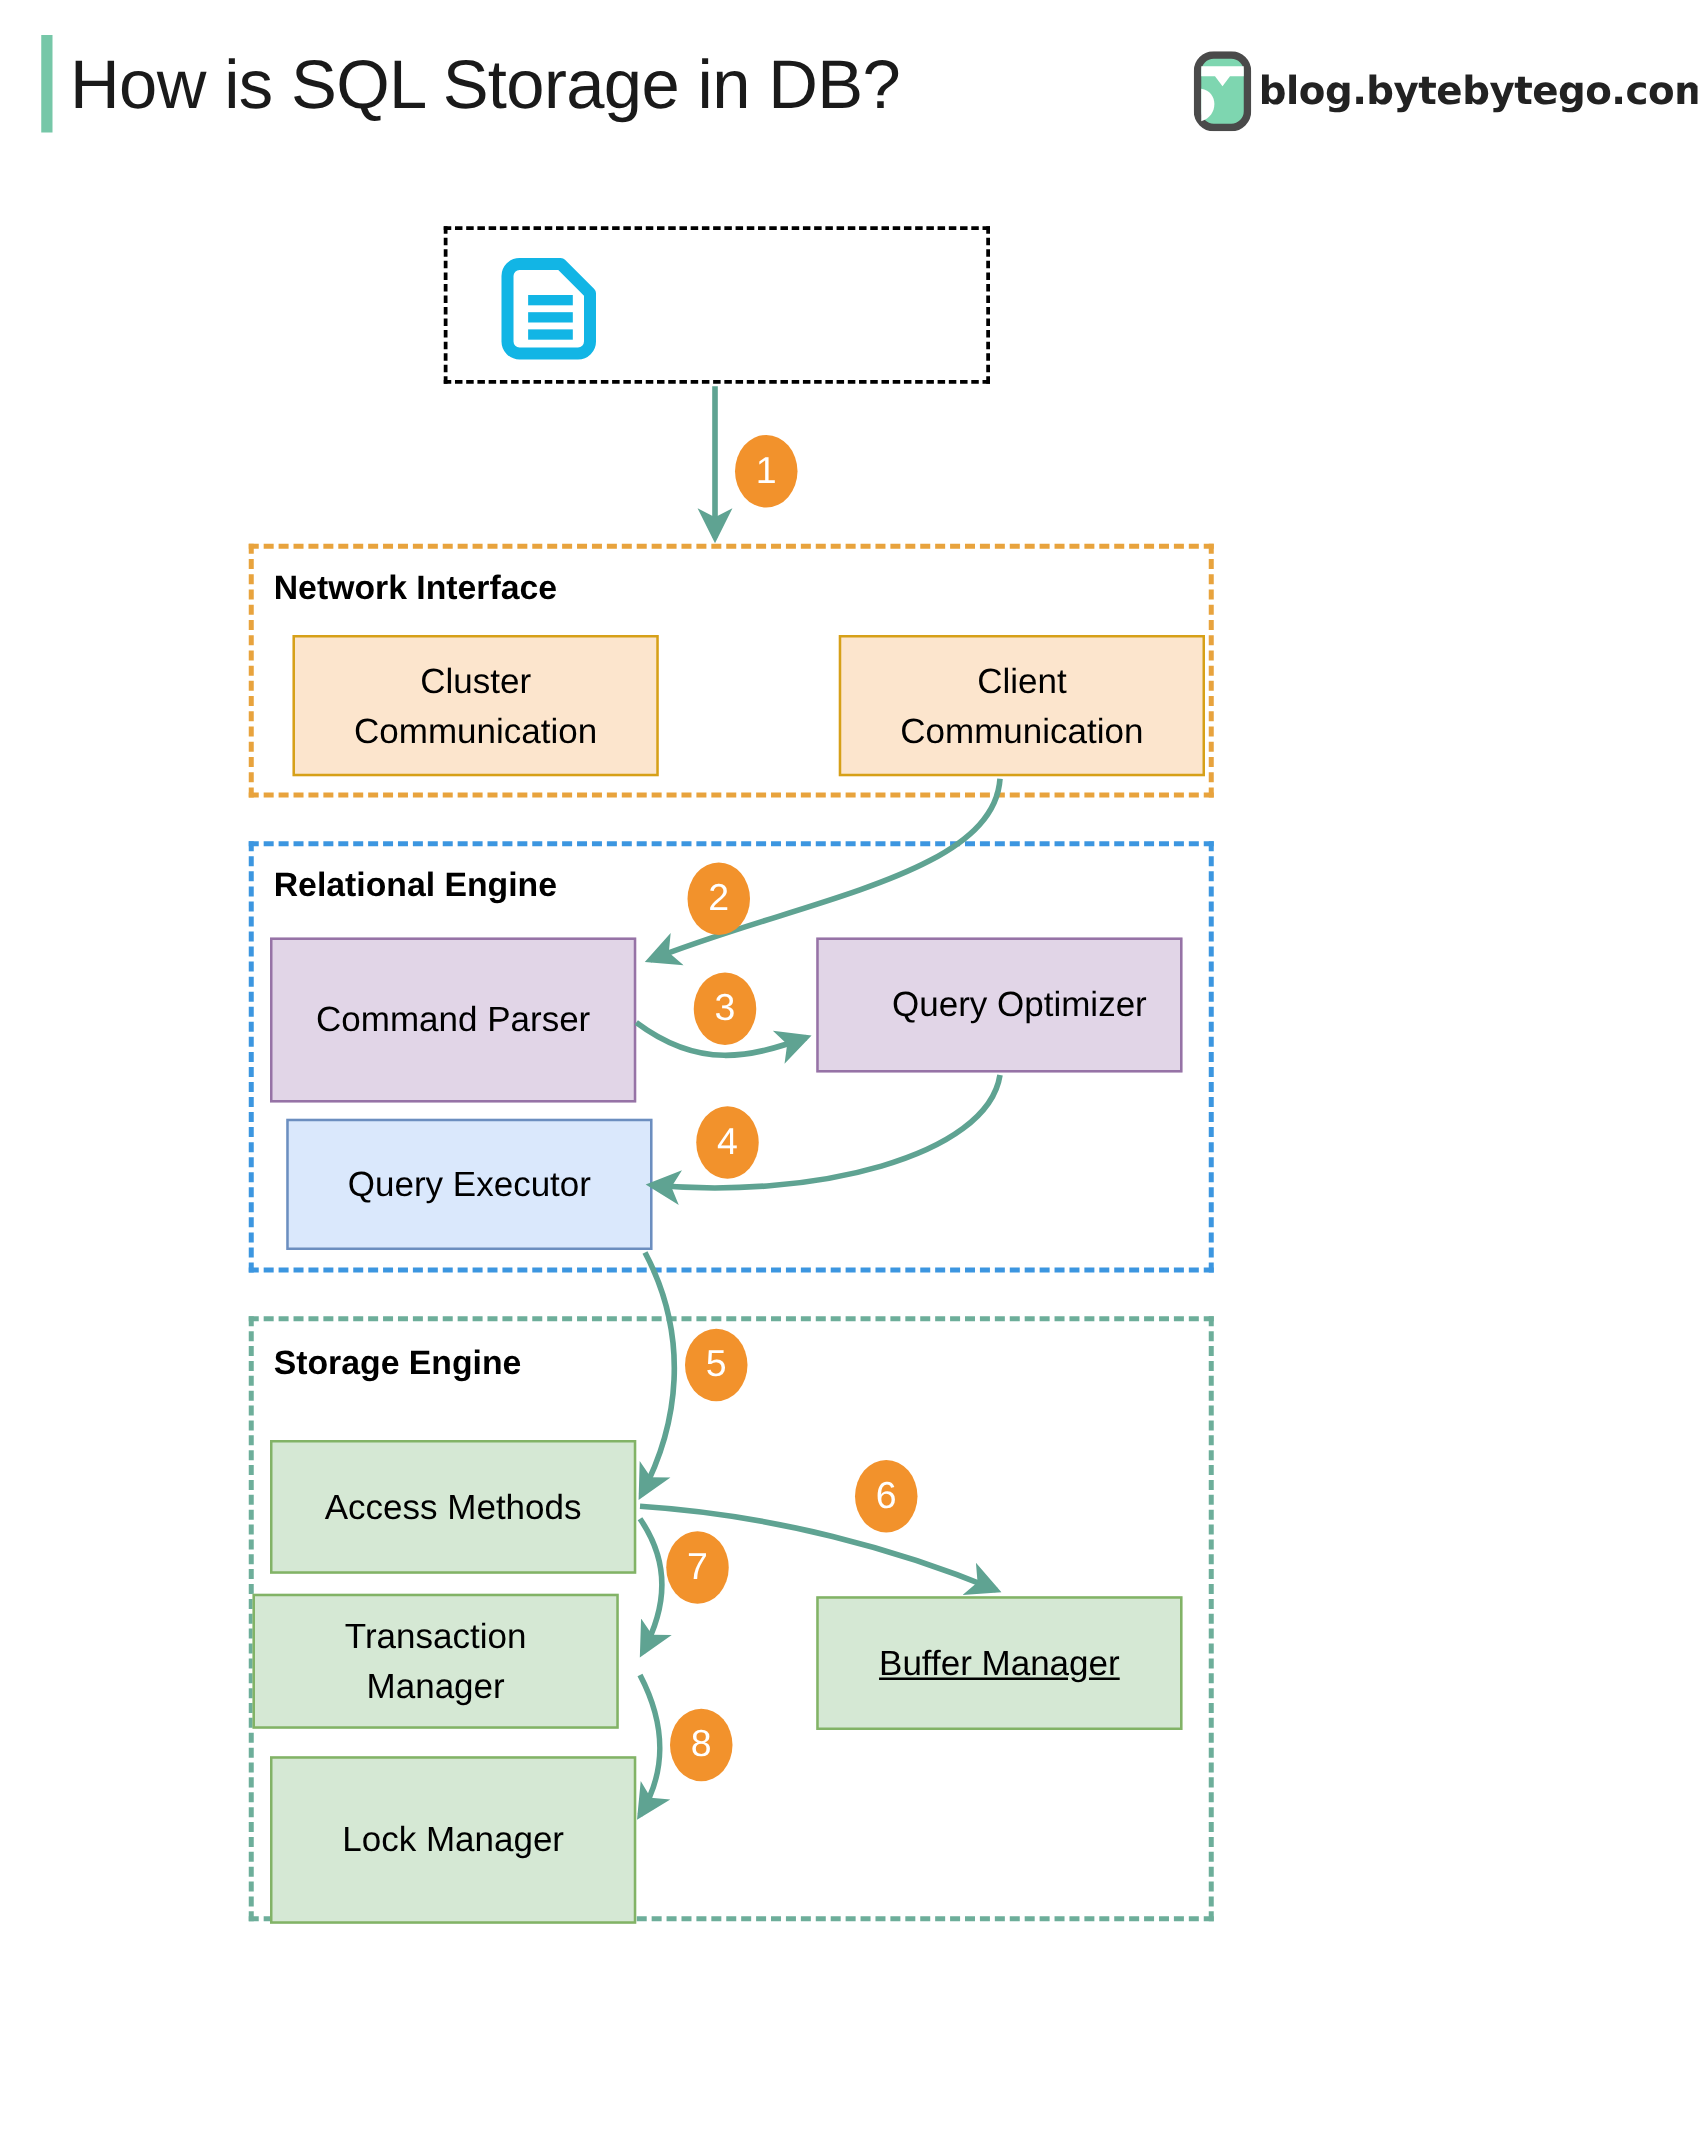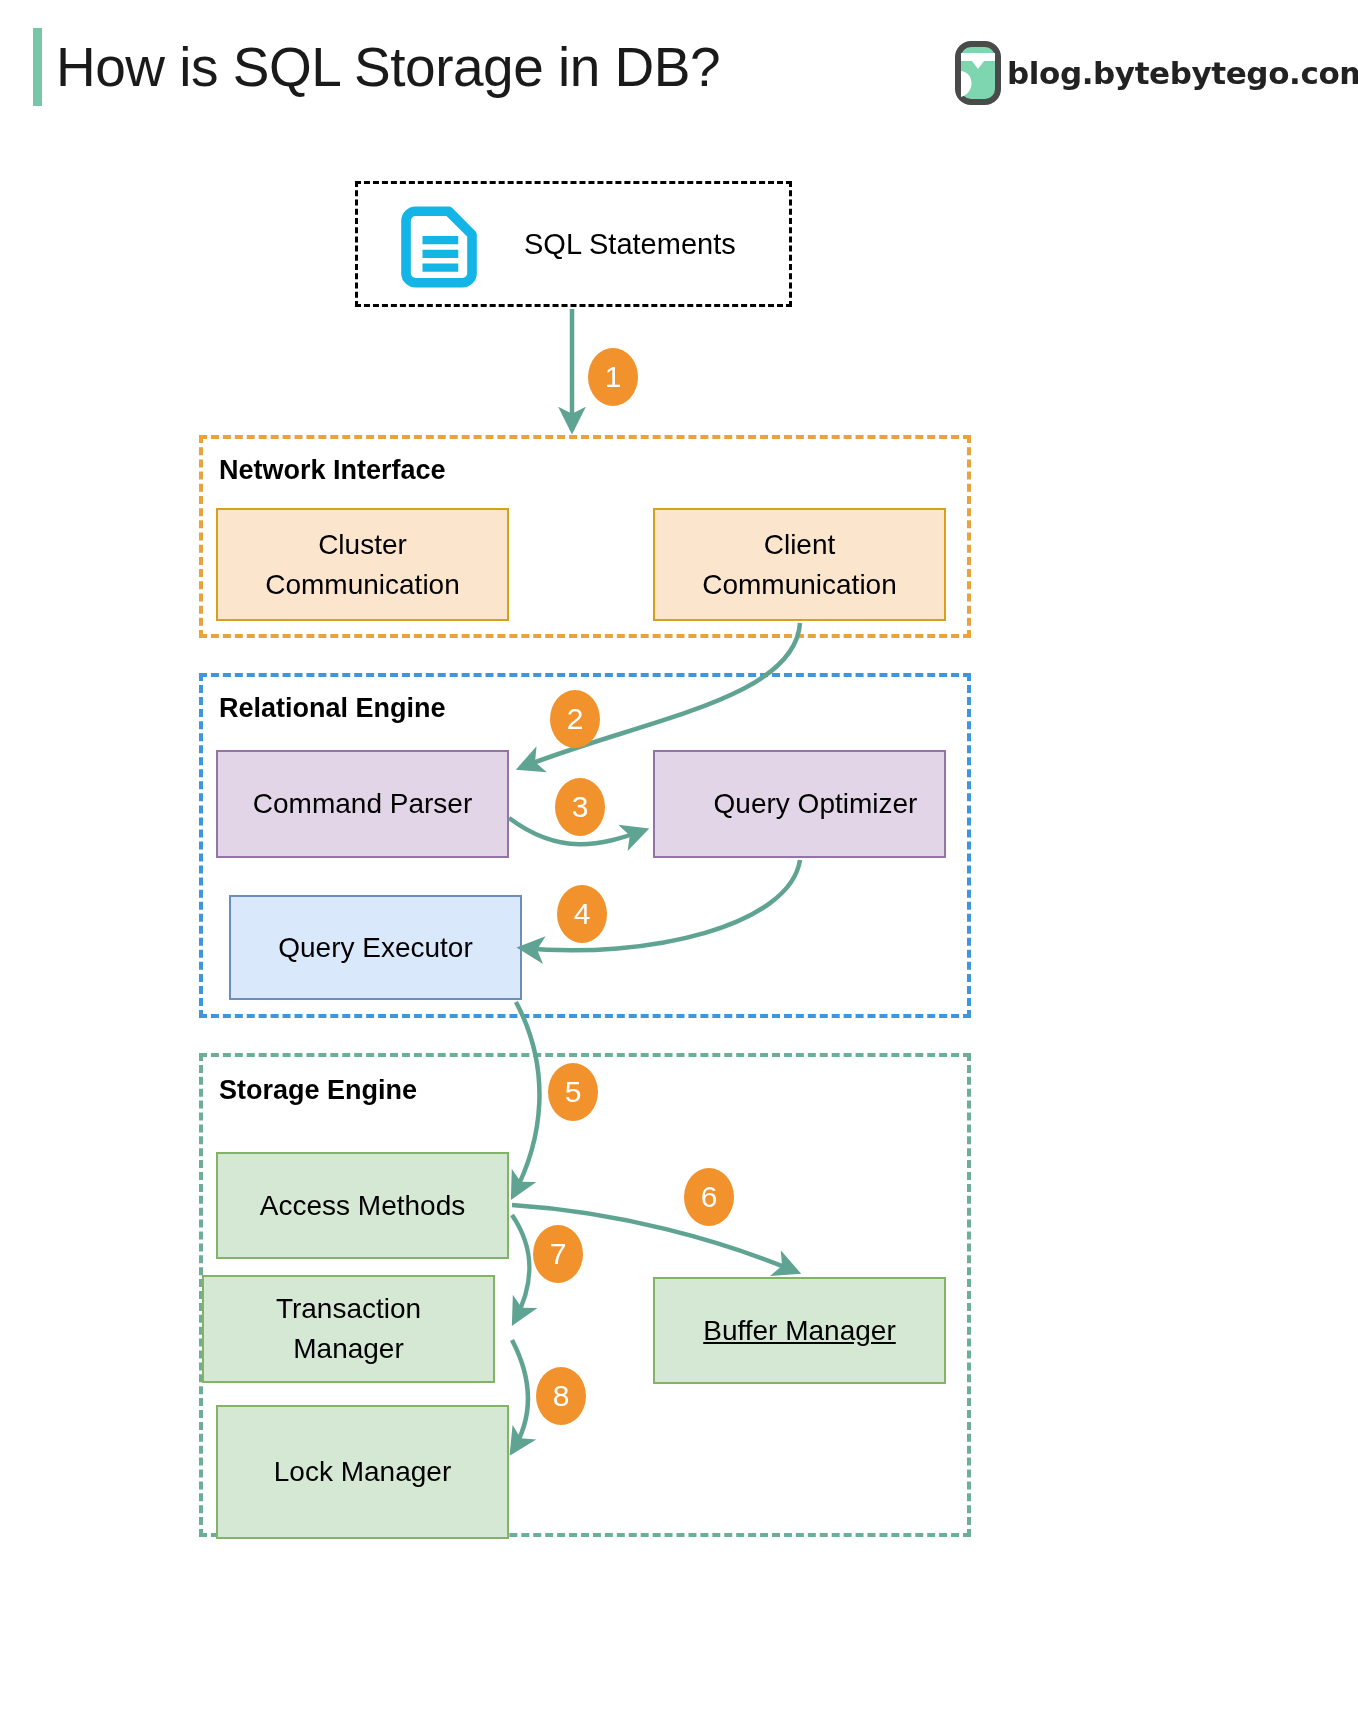--- a/index.html
+++ b/index.html
@@ -123,20 +123,21 @@
   #group-storage {
     left: 199px; top: 1053px;
     width: 772px; height: 484px;
     border: 4px dashed #6DAE9A;
   }
 
   
   .node-orange {
     background: #FCE5CD;
     border: 2px solid #D6A018;
+    margin-left: 18px;
   }
   .node-purple {
     background: #E1D5E7;
     border: 2px solid #9673A6;
   }
   .node-blue {
     background: #DAE8FC;
     border: 2px solid #6C8EBF;
   }
   .node-green {
@@ -183,35 +184,34 @@
   </div>
 </div>
 
 <div id="sql-source-box">
   <svg id="sql-doc-icon" viewBox="0 0 64 64">
     <path d="M8 13 a7 7 0 0 1 7-7 h24 l17 17 v28 a7 7 0 0 1 -7 7 h-34 a7 7 0 0 1 -7 -7 z" fill="none" stroke="#12B5E5" stroke-width="7" stroke-linejoin="round"></path>
     <rect x="20" y="24" width="26" height="6" fill="#12B5E5"></rect>
     <rect x="20" y="34" width="26" height="6" fill="#12B5E5"></rect>
     <rect x="20" y="44" width="26" height="6" fill="#12B5E5"></rect>
   </svg>
-  <div id="sql-source-label">SQL Statements</div>
 </div>
 
 <div class="group-box" id="group-network"></div>
 <div class="group-label" style="left:219px; top:455px;">Network Interface</div>
 
 <div class="node node-orange" style="left:216px; top:508px; width:293px; height:113px;">Cluster
 Communication</div>
 <div class="node node-orange" style="left:653px; top:508px; width:293px; height:113px;">Client
 Communication</div>
 
 <div class="group-box" id="group-relational"></div>
 <div class="group-label" style="left:219px; top:693px;">Relational Engine</div>
 
-<div class="node node-purple" style="left:216px; top:750px; width:293px; height:108px;">Command Parser</div>
+<div class="node node-purple" style="left:216px; top:750px; width:293px; height:132px;">Command Parser</div>
 <div class="node node-purple" style="left:653px; top:750px; width:293px; height:108px;padding-left:40px;">Query Optimizer</div>
 <div class="node node-blue" style="left:216px; top:895px; width:293px; height:105px;margin-left:13px;">Query Executor</div>
 
 <div class="group-box" id="group-storage"></div>
 <div class="group-label" style="left:219px; top:1075px;">Storage Engine</div>
 
 <div class="node node-green" style="left:216px; top:1152px; width:293px; height:107px;text-align:right;">Access Methods</div>
 <div class="node node-green" style="left:202px; top:1275px; width:293px; height:108px;">Transaction
 Manager</div>
 <div class="node node-green" style="left:216px; top:1405px; width:293px; height:134px;">Lock Manager</div>

